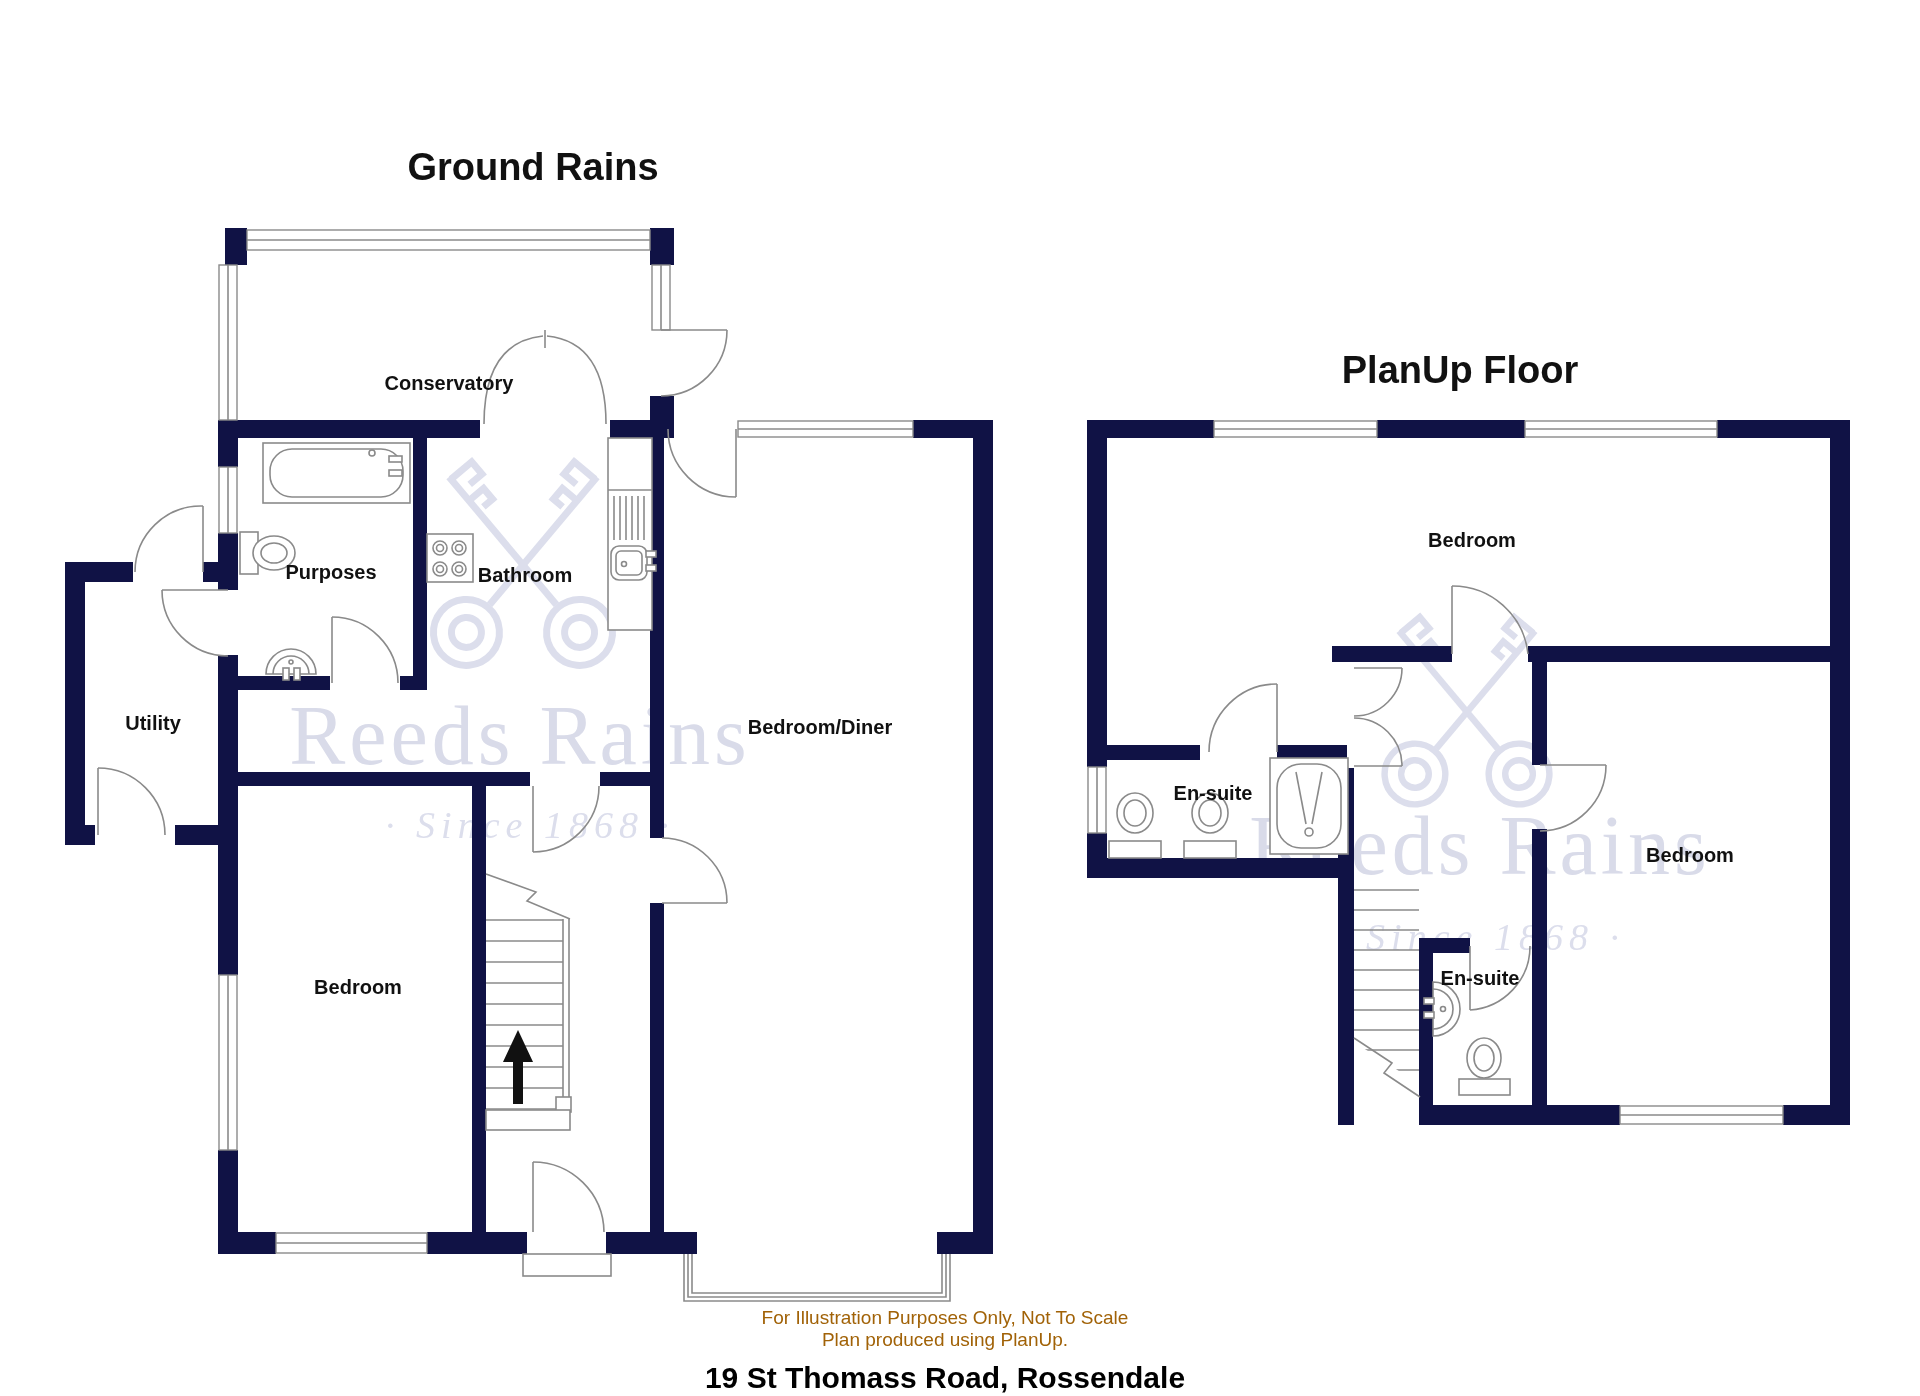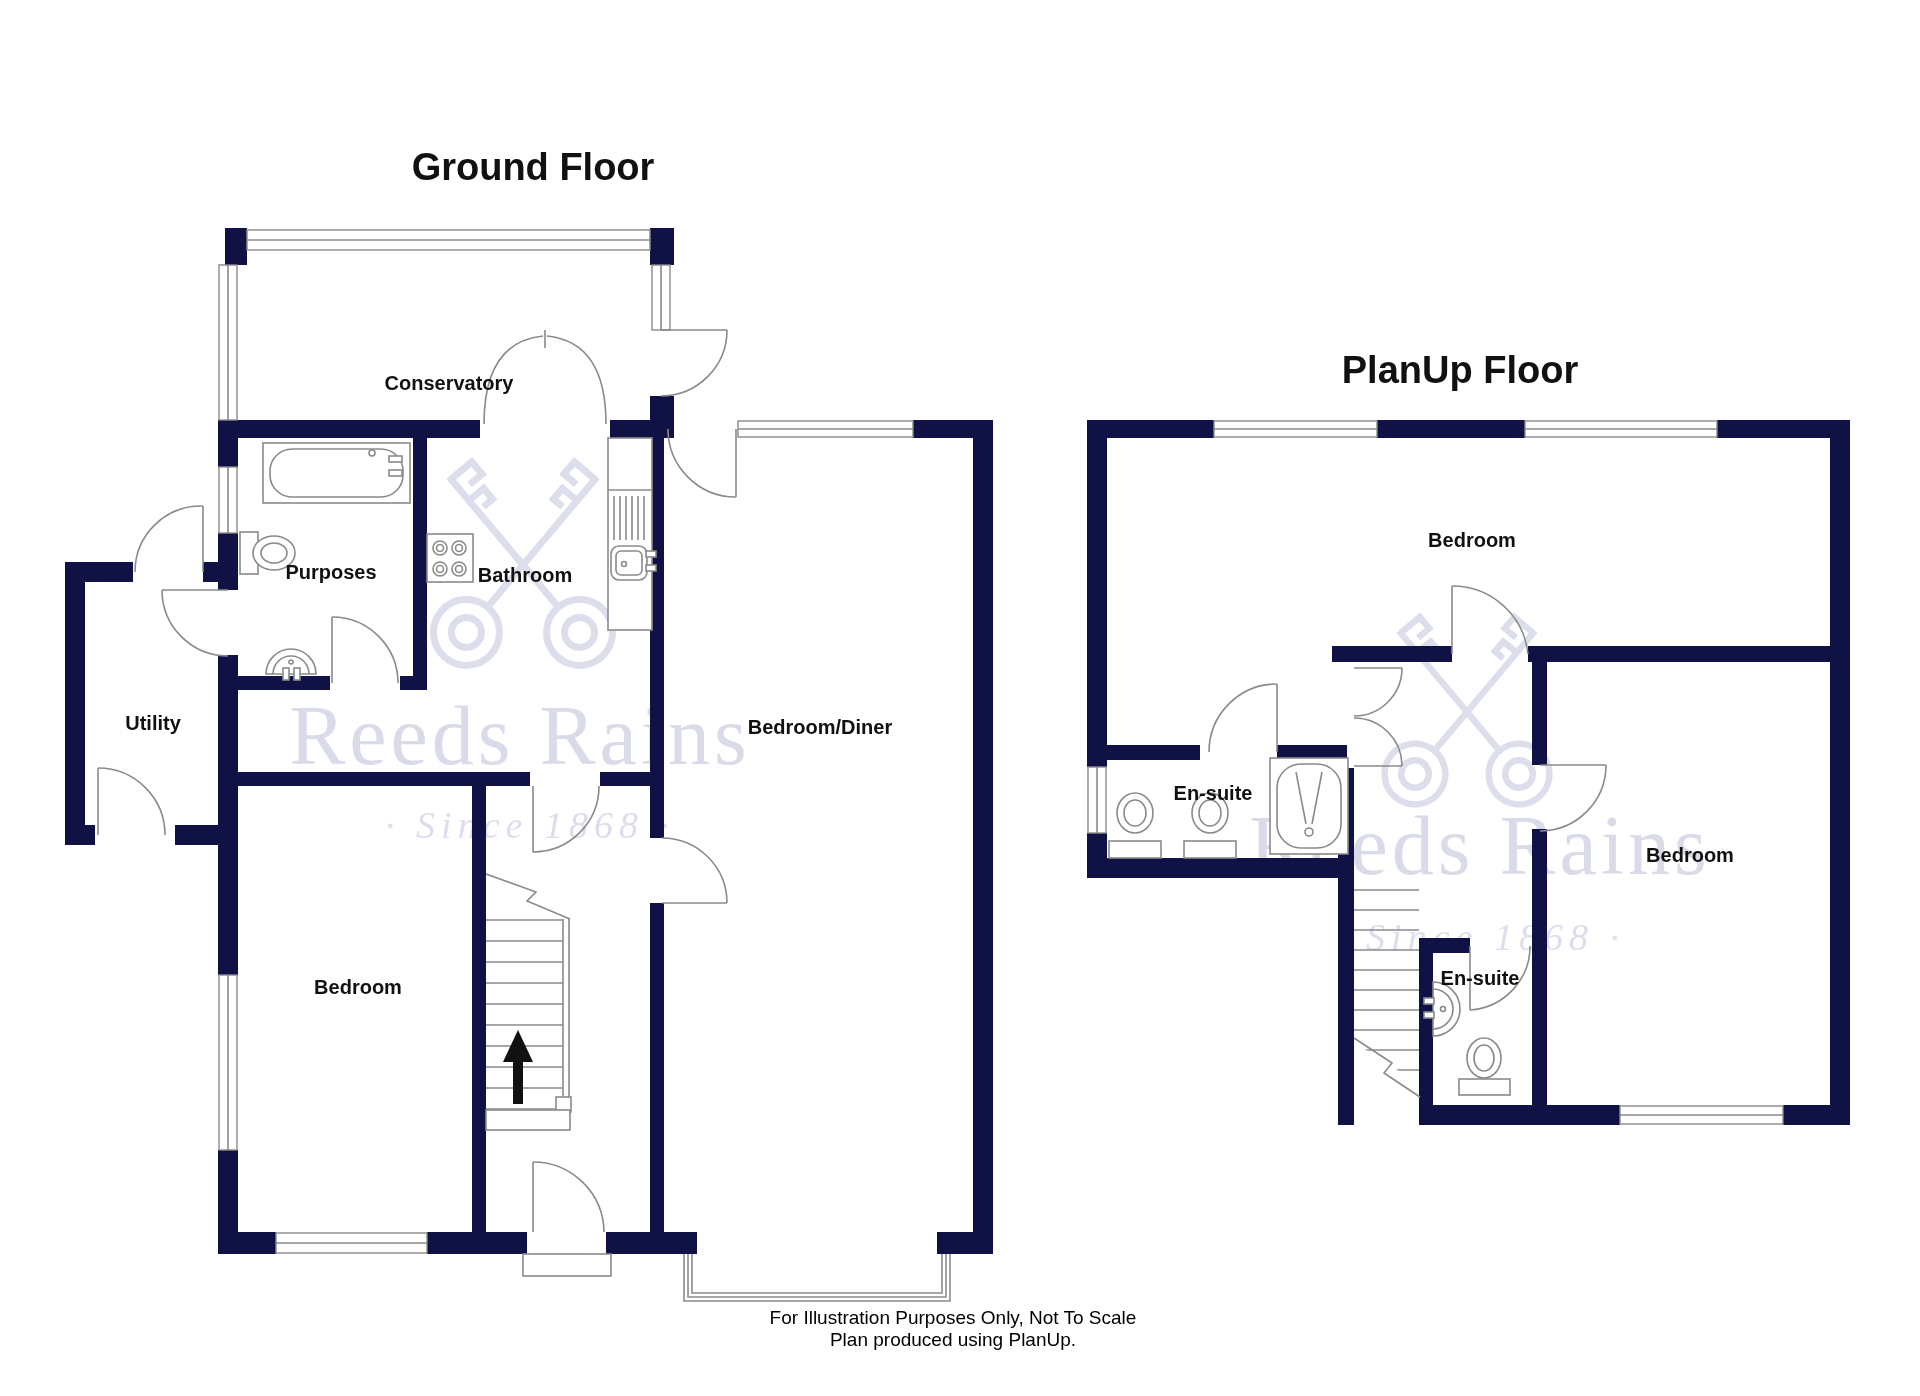--- a/index.html
+++ b/index.html
@@ -3,21 +3,21 @@
 <meta charset="utf-8">
 <style>
   html,body{margin:0;padding:0;background:#ffffff;}
   .canvas{position:relative;width:1920px;height:1396px;background:#fff;
           font-family:"Liberation Sans",sans-serif;overflow:hidden;}
   .canvas svg{position:absolute;left:0;top:0;z-index:1;}
   .lbl{position:absolute;transform:translate(-50%,-50%);font-weight:bold;color:#111;
        white-space:nowrap;z-index:2;}
   .title{font-size:38px;}
   .room{font-size:20px;}
-  .foot{font-size:19px;font-weight:normal;color:#000000;margin-left:8px;}
+  .foot{font-size:19px;font-weight:normal;color:#a16207;}
   .addr{font-size:30px;font-weight:bold;color:#000;}
   .wmBrand{font-family:"Liberation Serif",serif;font-size:84px;fill:#d9dbe9;letter-spacing:4px;}
   .wmSince{font-family:"Liberation Serif",serif;font-style:italic;font-size:38px;fill:#dcdeec;letter-spacing:6px;}
   .wall{fill:#101245;stroke:none;}
   .ln{stroke:#8a8a8a;stroke-width:1.6;fill:none;}
   .fix{stroke:#8a8a8a;stroke-width:1.6;fill:#ffffff;}
   .win{fill:#ffffff;stroke:#8a8a8a;stroke-width:1.4;}
   .keys{stroke:#dcdeec;stroke-width:7;fill:none;}
 </style>
 </head>
@@ -351,31 +351,32 @@
     <line class="ln" x1="1354" y1="1010" x2="1419" y2="1010"></line>
         <line class="ln" x1="1354" y1="1030" x2="1419" y2="1030"></line>
     <line class="ln" x1="1354" y1="1050" x2="1419" y2="1050"></line>
         <line class="ln" x1="1354" y1="1070" x2="1419" y2="1070"></line>
     <line class="ln" x1="1354" y1="1090" x2="1419" y2="1090"></line>
     <polygon points="1354,1042 1419,1084 1419,1125 1354,1125" fill="#ffffff"></polygon>
     <polyline class="ln" points="1354,1038 1392,1063 1384,1073 1420,1097"></polyline>
   </g>
 </svg>
 
-<div class="lbl title" style="left:533px;top:167px">Ground Floor</div>
+<div class="lbl title" style="left:533px;top:167px">Ground Rains</div>
 <div class="lbl title" style="left:1460px;top:370px">PlanUp Floor</div>
 
 <div class="lbl room" style="left:449px;top:383px">Conservatory</div>
 <div class="lbl room" style="left:331px;top:572px">Purposes</div>
 <div class="lbl room" style="left:525px;top:575px">Bathroom</div>
 <div class="lbl room" style="left:153px;top:723px">Utility</div>
 <div class="lbl room" style="left:820px;top:727px">Bedroom/Diner</div>
 <div class="lbl room" style="left:358px;top:987px">Bedroom</div>
 
 <div class="lbl room" style="left:1472px;top:540px">Bedroom</div>
 <div class="lbl room" style="left:1213px;top:793px">En-suite</div>
 <div class="lbl room" style="left:1690px;top:855px">Bedroom</div>
 <div class="lbl room" style="left:1480px;top:978px">En-suite</div>
 
 <div class="lbl foot" style="left:945px;top:1318px">For Illustration Purposes Only, Not To Scale</div>
 <div class="lbl foot" style="left:945px;top:1340px">Plan produced using PlanUp.</div>
+<div class="lbl addr" style="left:945px;top:1378px">19 St Thomass Road, Rossendale</div>
 
 </div>
 
 </body></html>

